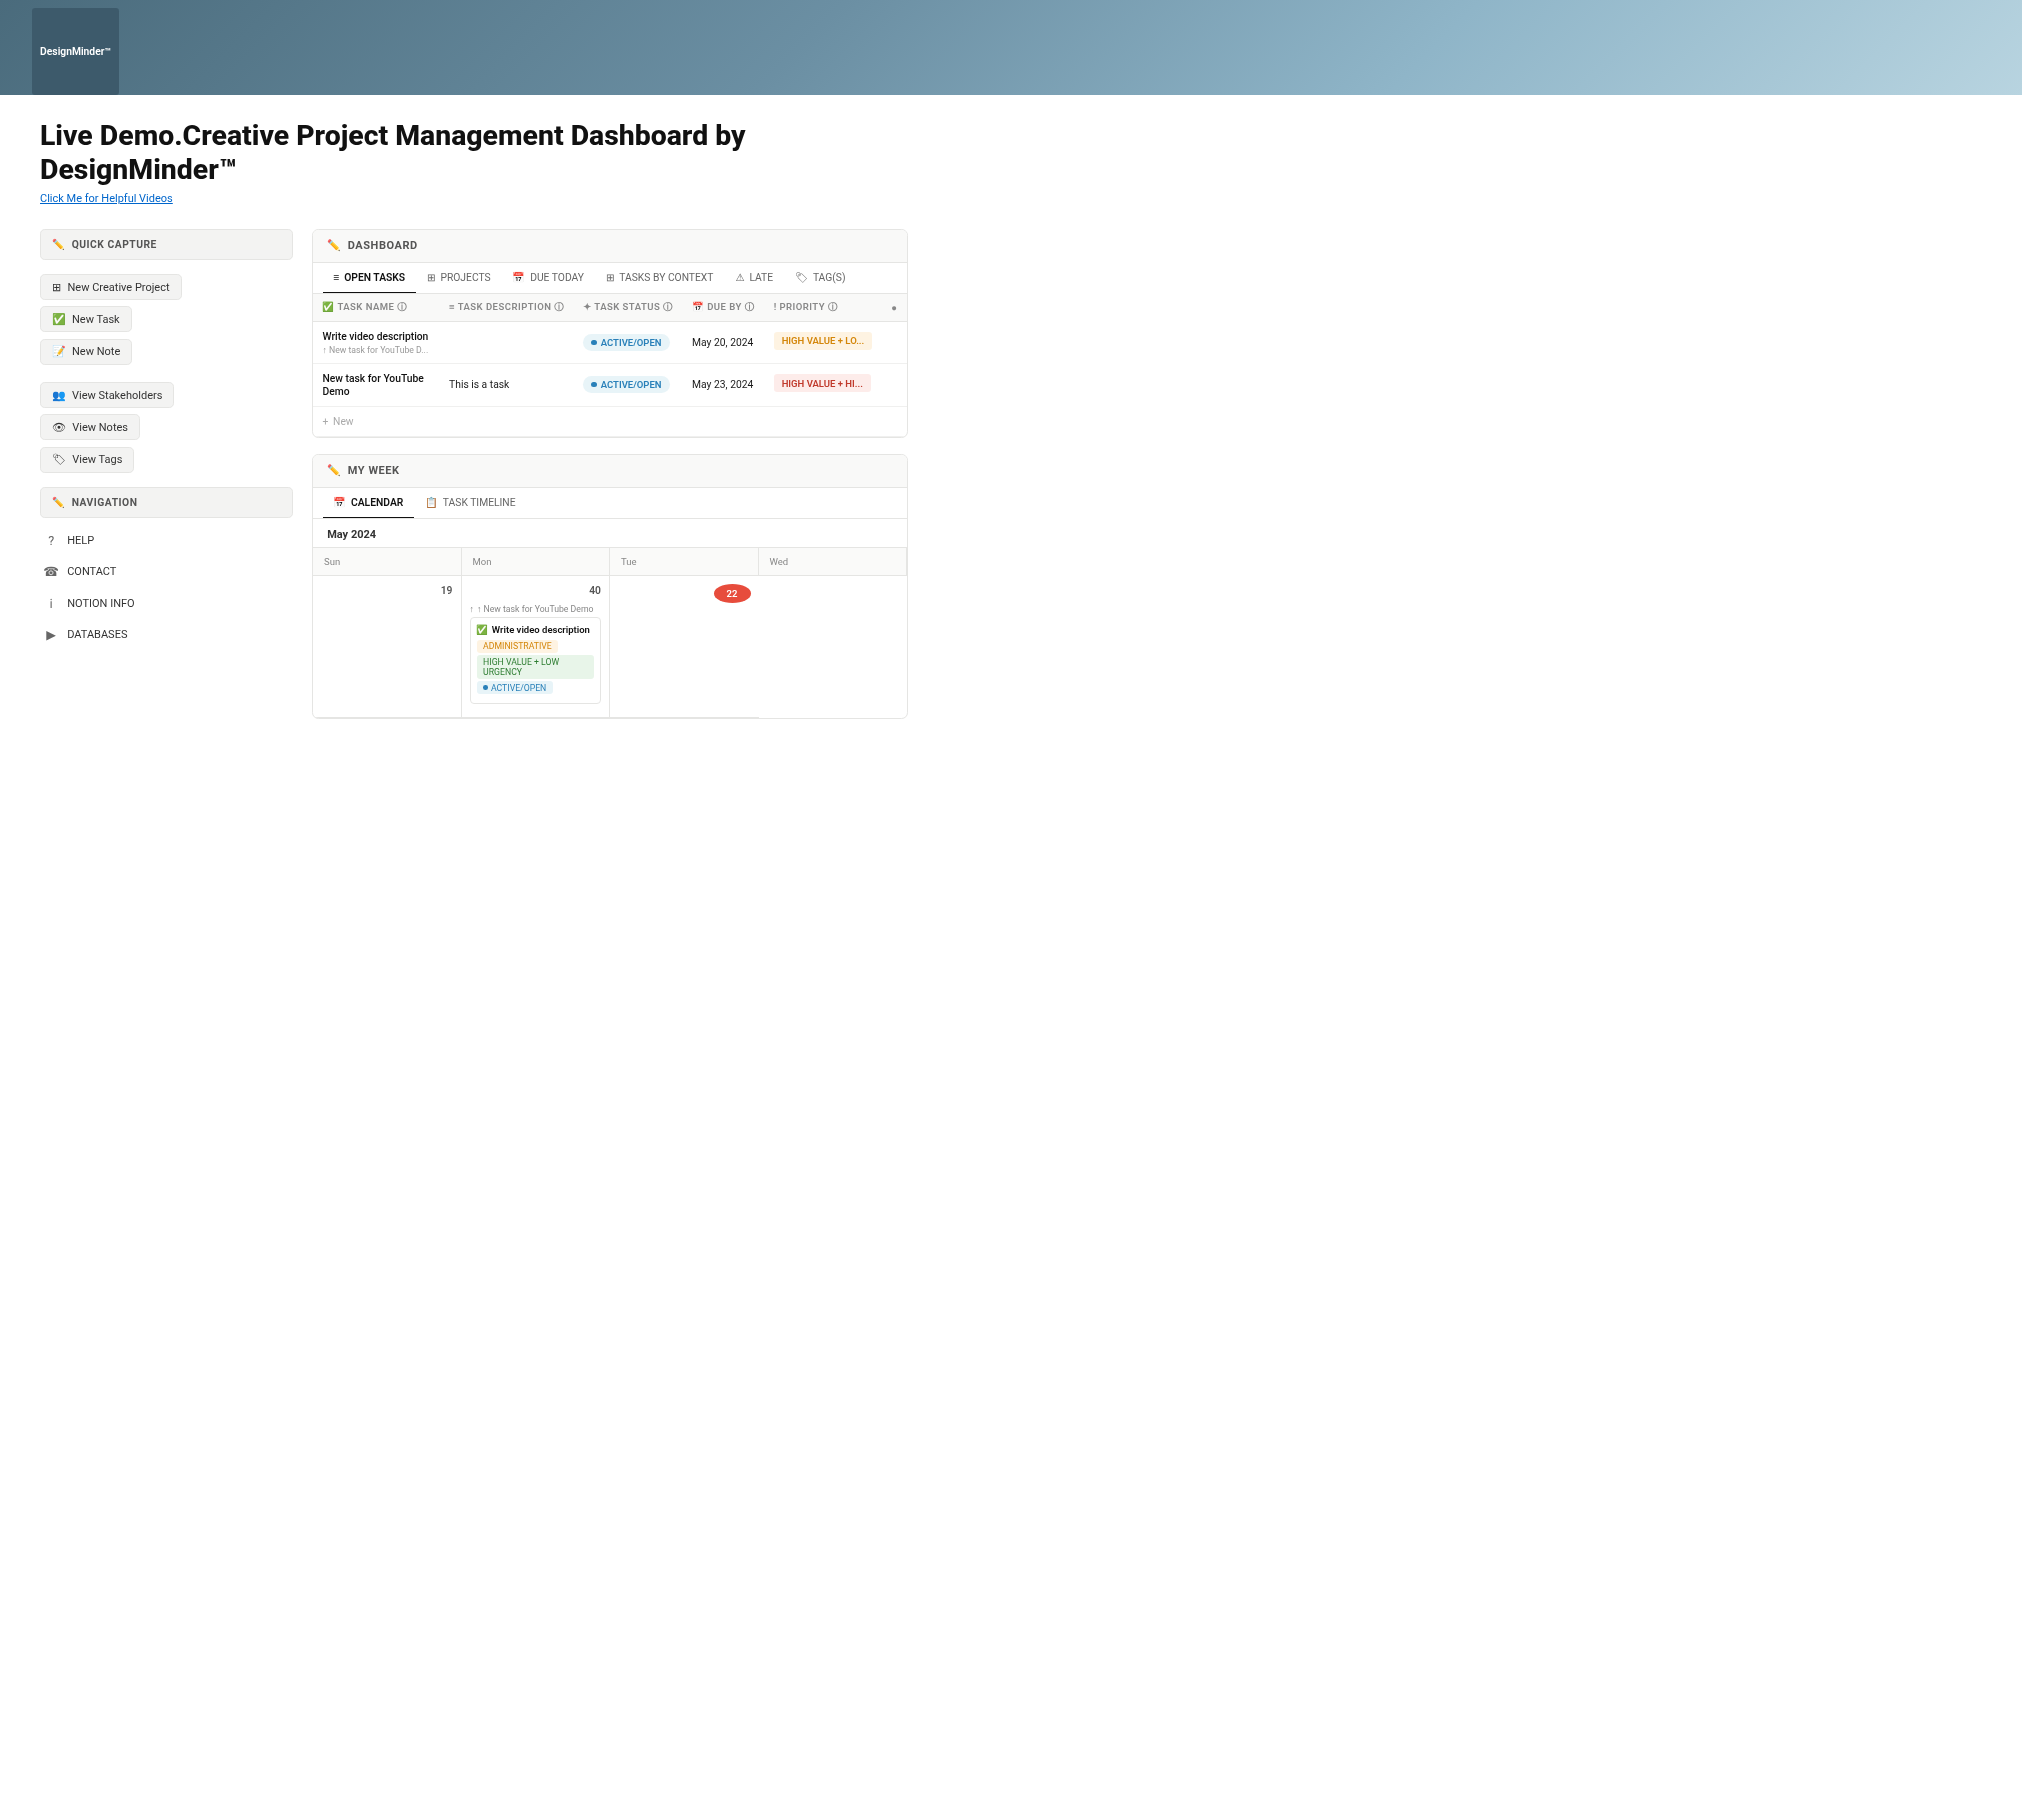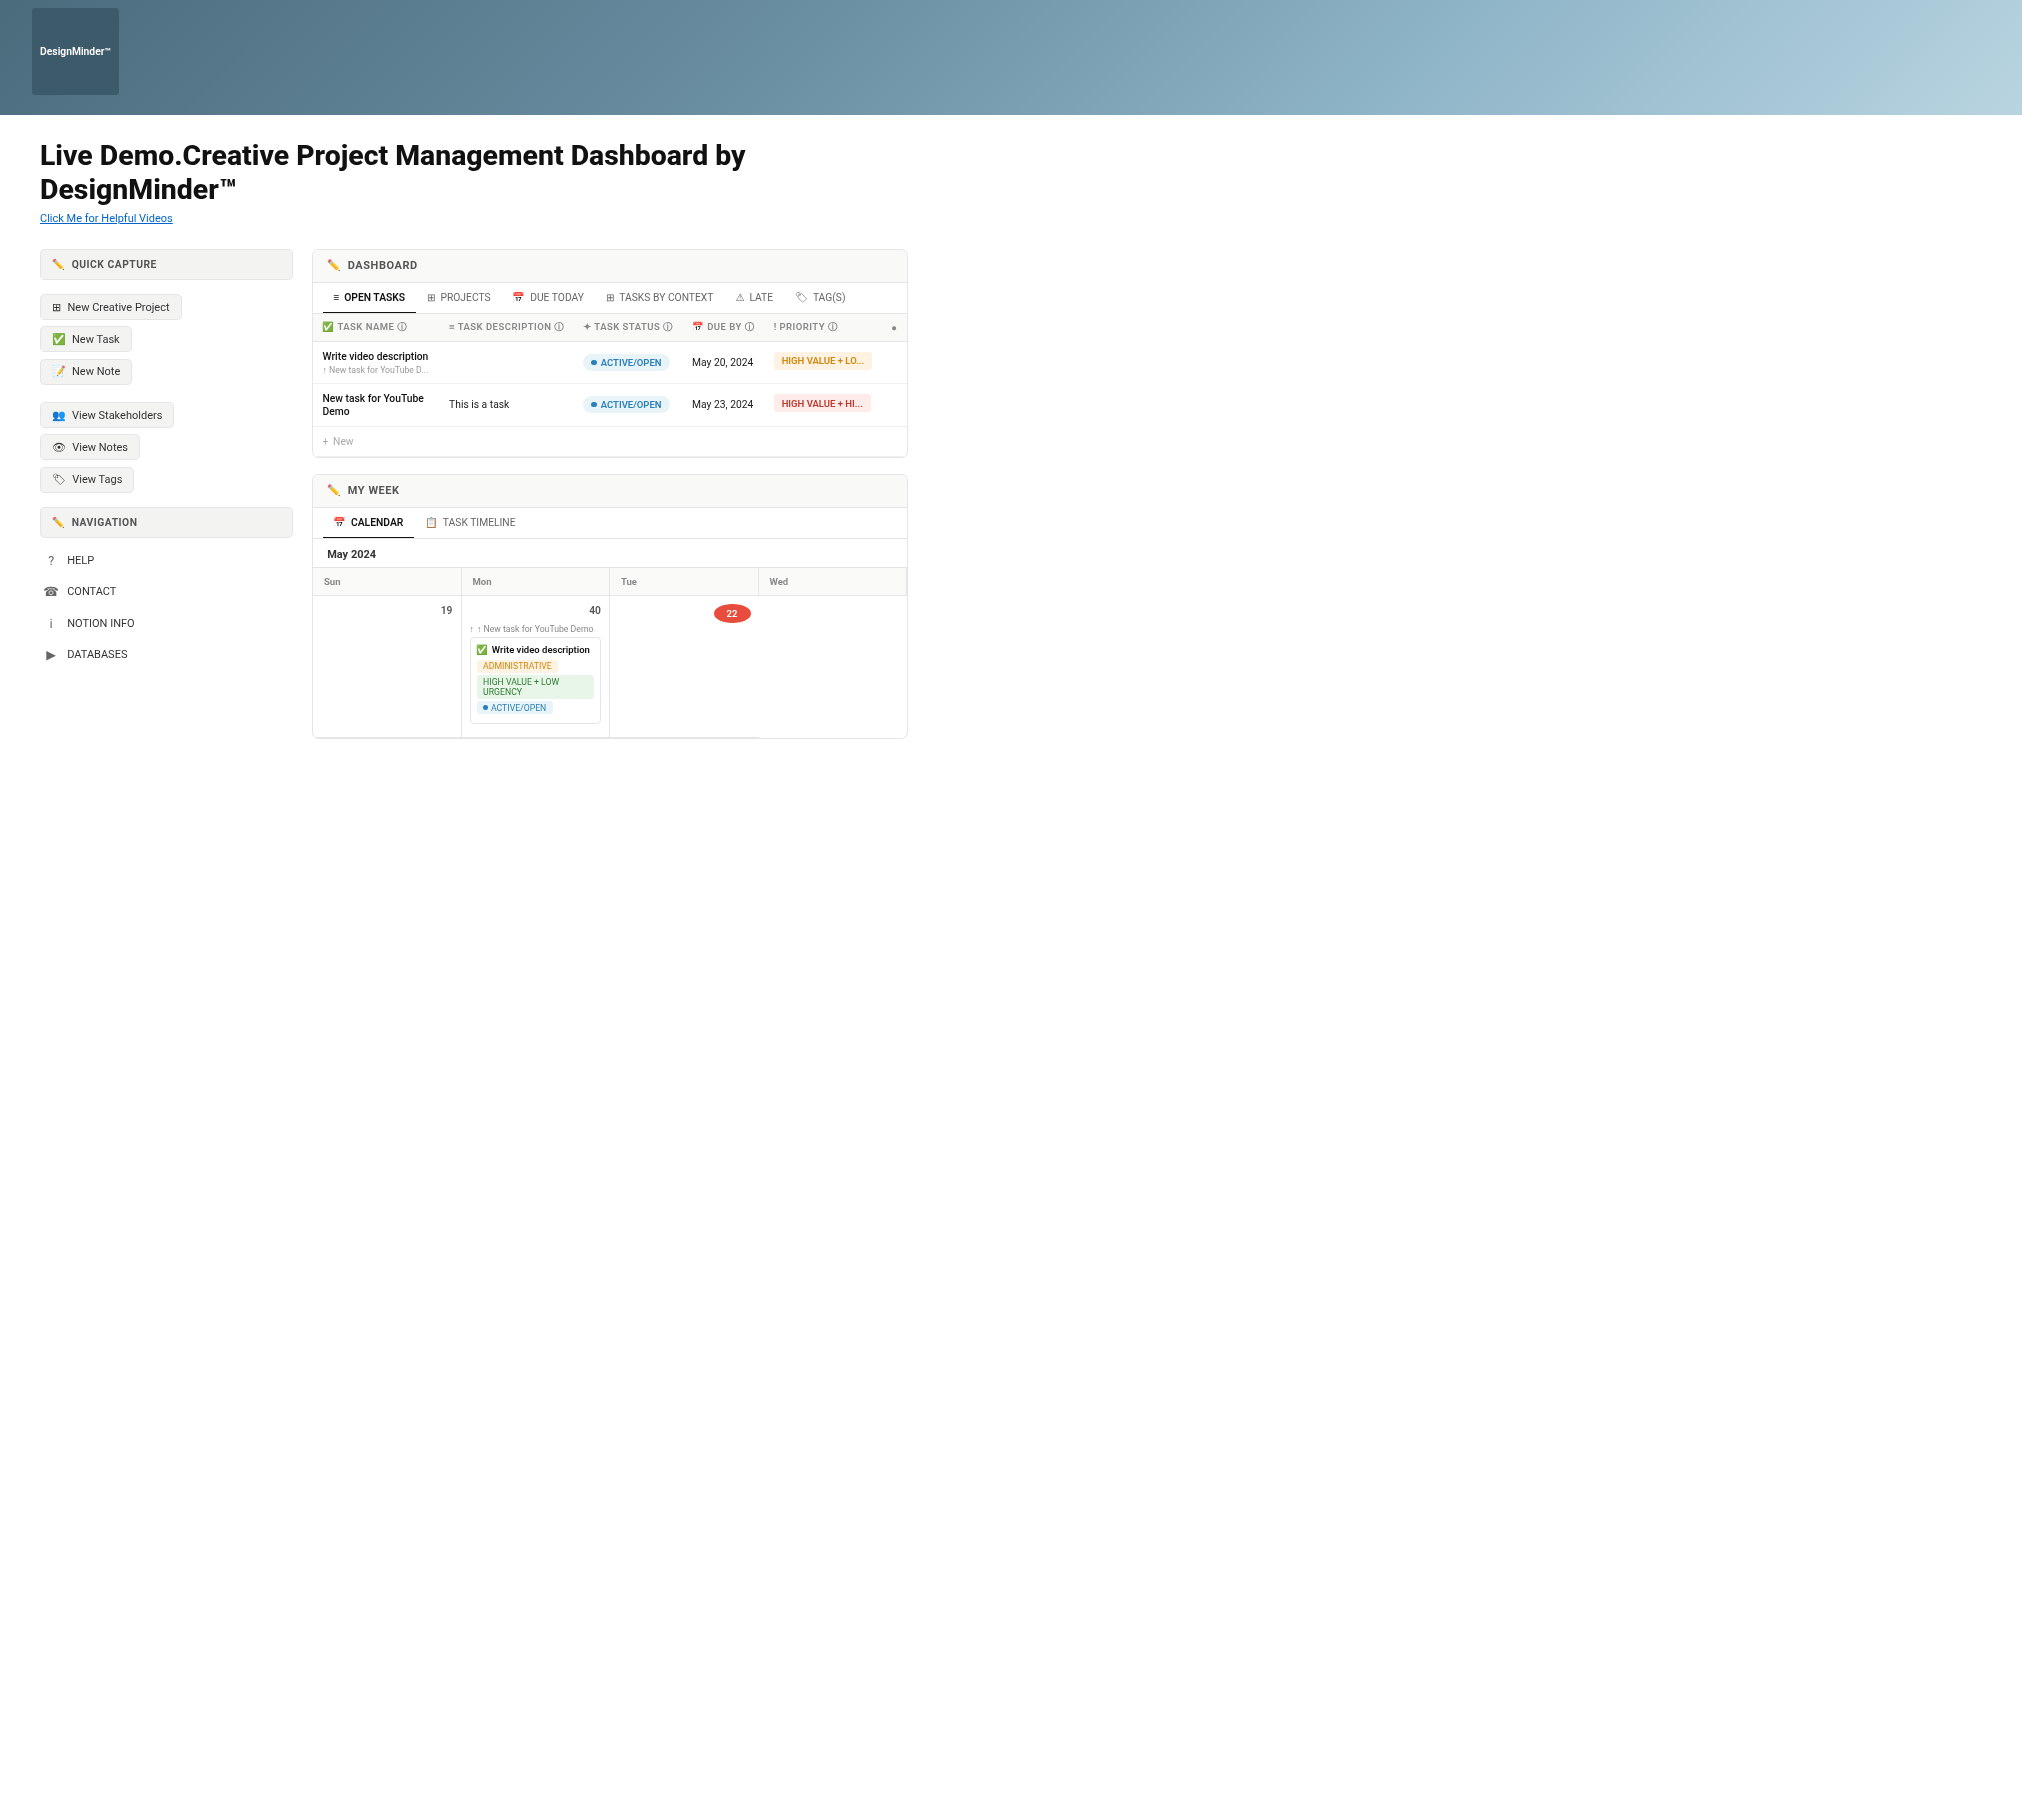--- a/index.html
+++ b/index.html
@@ -6,21 +6,21 @@
     body {
       font-family: -apple-system, BlinkMacSystemFont, 'Segoe UI', Roboto, sans-serif;
       background: #fff;
       color: #1a1a1a;
       min-height: 100vh;
     }
 
     
     .header-banner {
       background: linear-gradient(135deg, #4a6b7c 0%, #6b8fa3 40%, #8fb5c8 70%, #b8d4e0 100%);
-      height: 115px;
+      height: 95px;
       position: relative;
       display: flex;
       align-items: center;
       padding: 16px 32px;
     }
     .logo-box {
       background: #3d5a6b;
       width: 87px;
       height: 87px;
       display: flex;
@@ -293,21 +293,21 @@
 
     .calendar-grid {
       display: grid;
       grid-template-columns: repeat(4, 1fr);
       border-top: 0.8px solid #e5e5e3;
     }
     .cal-header {
       padding: 8px 11px;
       font-size: 9.5px;
       color: #888;
-      font-weight: 700;
+      font-weight: 400;
       text-align: left;
       border-bottom: 0.8px solid #e5e5e3;
       border-right: 0.8px solid #e5e5e3;
       background: #fafaf9;
     }
     .cal-header:last-child { border-right: none; }
     .cal-cell {
       border-right: 0.8px solid #e5e5e3;
       border-bottom: 0.8px solid #e5e5e3;
       min-height: 142px;

